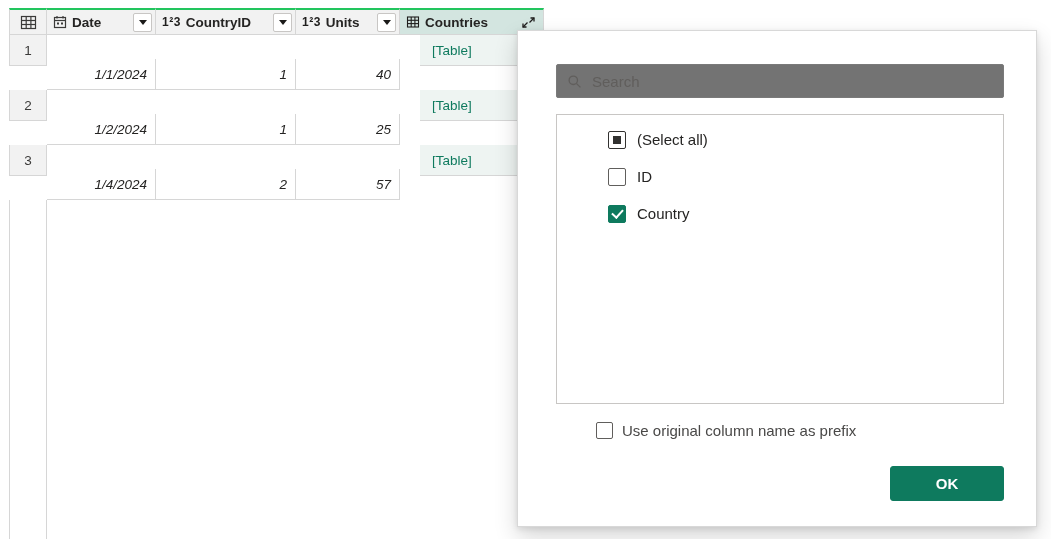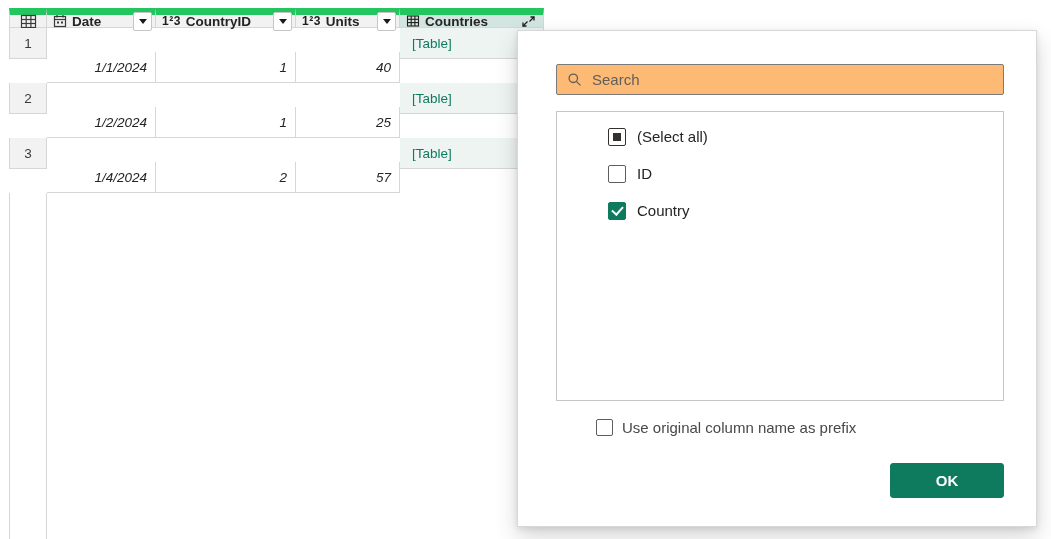--- a/index.html
+++ b/index.html
@@ -5,49 +5,49 @@
   * { box-sizing: border-box; margin: 0; padding: 0; }
   html,body { width:1051px; height:539px; background:#fff; overflow:hidden;
     font-family:"Liberation Sans", sans-serif; }
   .canvas { position:relative; width:1051px; height:539px; background:#fff; }
 
   
   .grid-area { position:absolute; left:9px; top:8px; }
   .row { display:flex; }
   .cell { border-right:1px solid #d6d6d6; border-bottom:1px solid #d6d6d6;
           display:flex; align-items:center; font-size:13.5px; color:#252423; background:#fff; }
-  .header-row .cell { height:20px; border-top:7px solid #22c55e; }
+  .header-row .cell { height:27px; border-top:2px solid #22c55e; }
   .data-row .cell { height:31px; }
   .gutter { width:38px; border-left:1px solid #d6d6d6; background:#f2f2f2;
             justify-content:center; color:#3b3a39; }
   .col-date { width:109px; }
   .col-cid { width:140px; }
   .col-units { width:104px; }
   .col-countries { width:144px; }
   .hcell { background:#f2f2f2; font-weight:bold; gap:5px; padding:0 3px 0 6px; }
   .hcell.selected { background:#d3e5e0; }
   .numtype { font-weight:bold; font-size:12px; color:#1f1e1d; letter-spacing:0.5px; }
   .filter-btn { margin-left:auto; width:19px; height:19px; background:#fff;
     border:1px solid #c8c6c4; border-radius:2px; display:flex; align-items:center; justify-content:center; }
   .caret { width:0; height:0; border-left:4px solid transparent; border-right:4px solid transparent;
     border-top:5px solid #1b1a19; }
   .expand-btn { margin-left:auto; width:24px; height:21px; display:flex; align-items:center; justify-content:center; }
   .dcell { padding:0 8px; }
   .italic { font-style:italic; }
   .right { justify-content:flex-end;margin-top:24px; }
-  .table-link { color:#0e7a5e; padding-left:12px; }
+  .table-link { color:#0e7a5e; padding-left:12px;margin-left:20px; }
   .tinted { background:#eef4f2; }
   .gutter-ext { width:38px; height:411px; border-left:1px solid #d6d6d6; border-right:1px solid #d6d6d6; background:#fff; }
 
   
   .popup { position:absolute; left:517px; top:30px; width:520px; height:497px; background:#fff;
     border:1px solid #d8d8d8; box-shadow:0 10px 22px rgba(0,0,0,0.16), 0 2px 6px rgba(0,0,0,0.10);
     padding:33px 32px 0 38px; }
-  .searchbox { height:31px; border:1px solid #7a7a7a; border-radius:2px; display:flex;
-    align-items:center; padding:8px 10px; gap:10px; background:#fdba74; }
+  .searchbox { height:19px; border:1px solid #7a7a7a; border-radius:2px; display:flex;
+    align-items:center; padding:16px 10px; gap:10px; background:#737373; }
   .searchbox input { border:none; outline:none; flex:1; font-size:15px; color:#252423;
     font-family:"Liberation Sans", sans-serif; background:transparent; }
   .searchbox input::placeholder { color:#605e5c; }
   .listbox { margin-top:16px; height:290px; border:1px solid #c8c6c4; padding-top:6px; overflow:hidden;padding-left:38px; }
   .list-item { height:37px; display:flex; align-items:center; gap:11px; padding:0 13px; font-size:15px; color:#252423; }
   .checkbox { width:18px; height:18px; border:1px solid #605e5c; border-radius:2px; background:#fff;
     display:flex; align-items:center; justify-content:center; flex:0 0 auto; }
   .checkbox.indeterminate { border-color:#323130; }
   .checkbox.indeterminate::after { content:""; width:8px; height:8px; background:#323130; display:block; }
   .checkbox.checked { background:#0e7a5e; border-color:#0e7a5e; }

